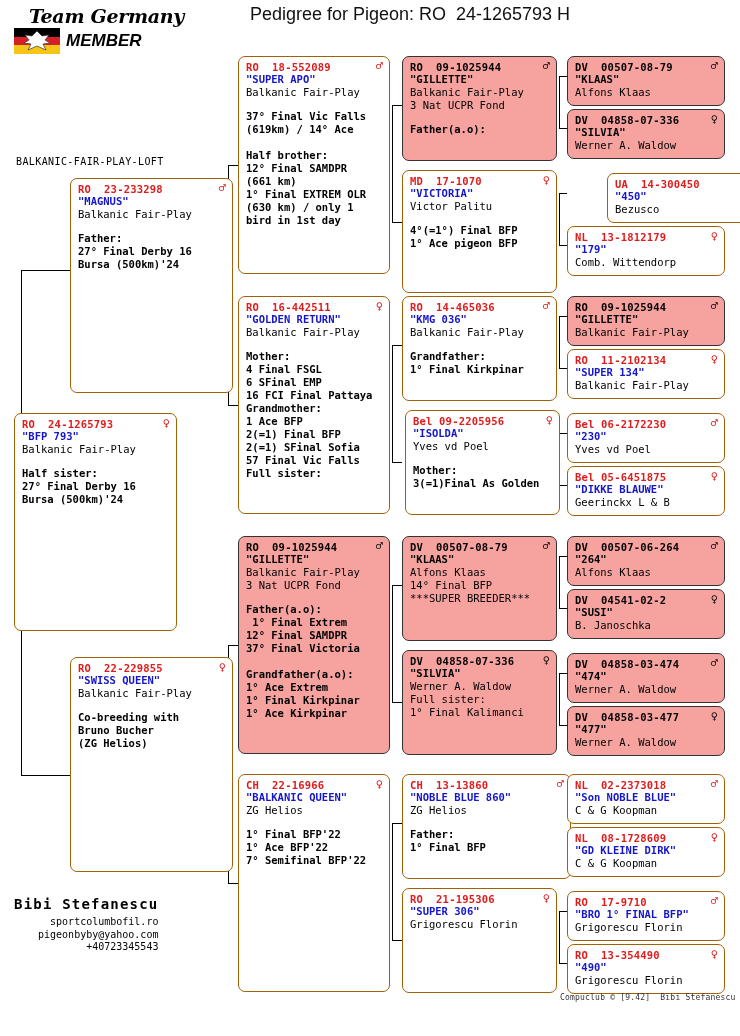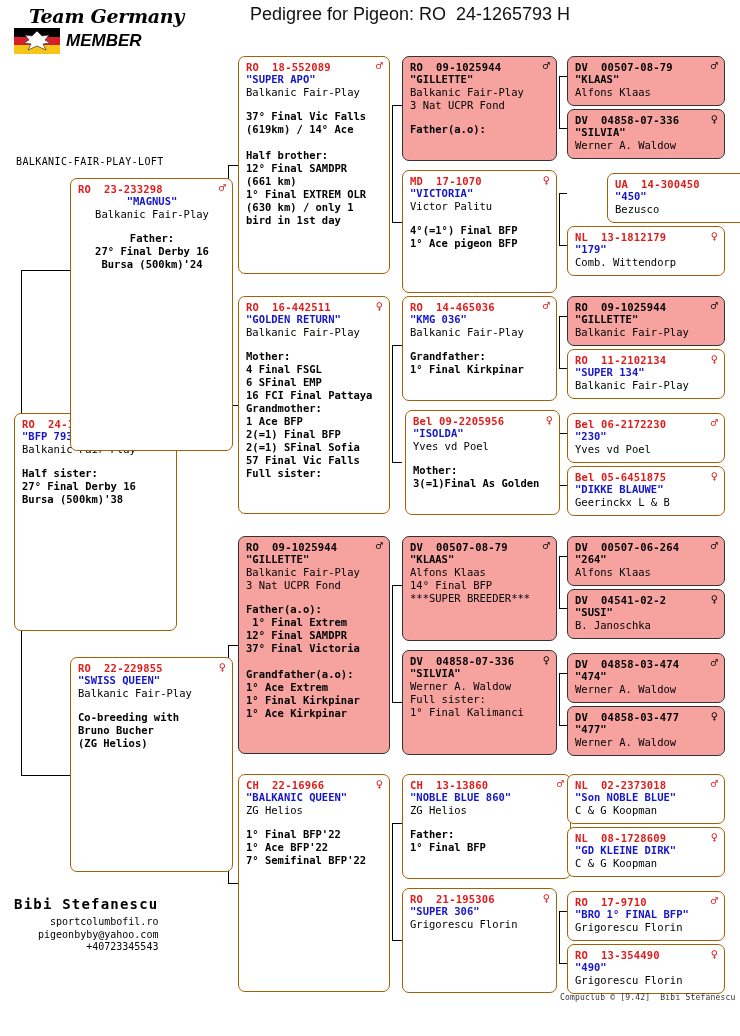--- a/index.html
+++ b/index.html
@@ -160,24 +160,24 @@
 
 <div class="card" style="left:14px;top:413px;width:163px;height:218px;">
   <div class="hdr">
     <span class="pid">RO  24-1265793</span>
     <span class="sex">♀</span>
   </div>
   <div class="nm">"BFP 793"</div>
   <div class="ln1">Balkanic Fair-Play</div>
   <div class="notes">Half sister:
 27° Final Derby 16
-Bursa (500km)'38</div>
-</div>
-
-<div class="card" style="left:70px;top:178px;width:163px;height:273px;text-align:center;">
+Bursa (500km)'24</div>
+</div>
+
+<div class="card" style="left:70px;top:178px;width:163px;height:215px;">
   <div class="hdr">
     <span class="pid">RO  23-233298</span>
     <span class="sex">♂</span>
   </div>
   <div class="nm">"MAGNUS"</div>
   <div class="ln1">Balkanic Fair-Play</div>
   <div class="notes">Father:
 27° Final Derby 16
 Bursa (500km)'24</div>
 </div>

